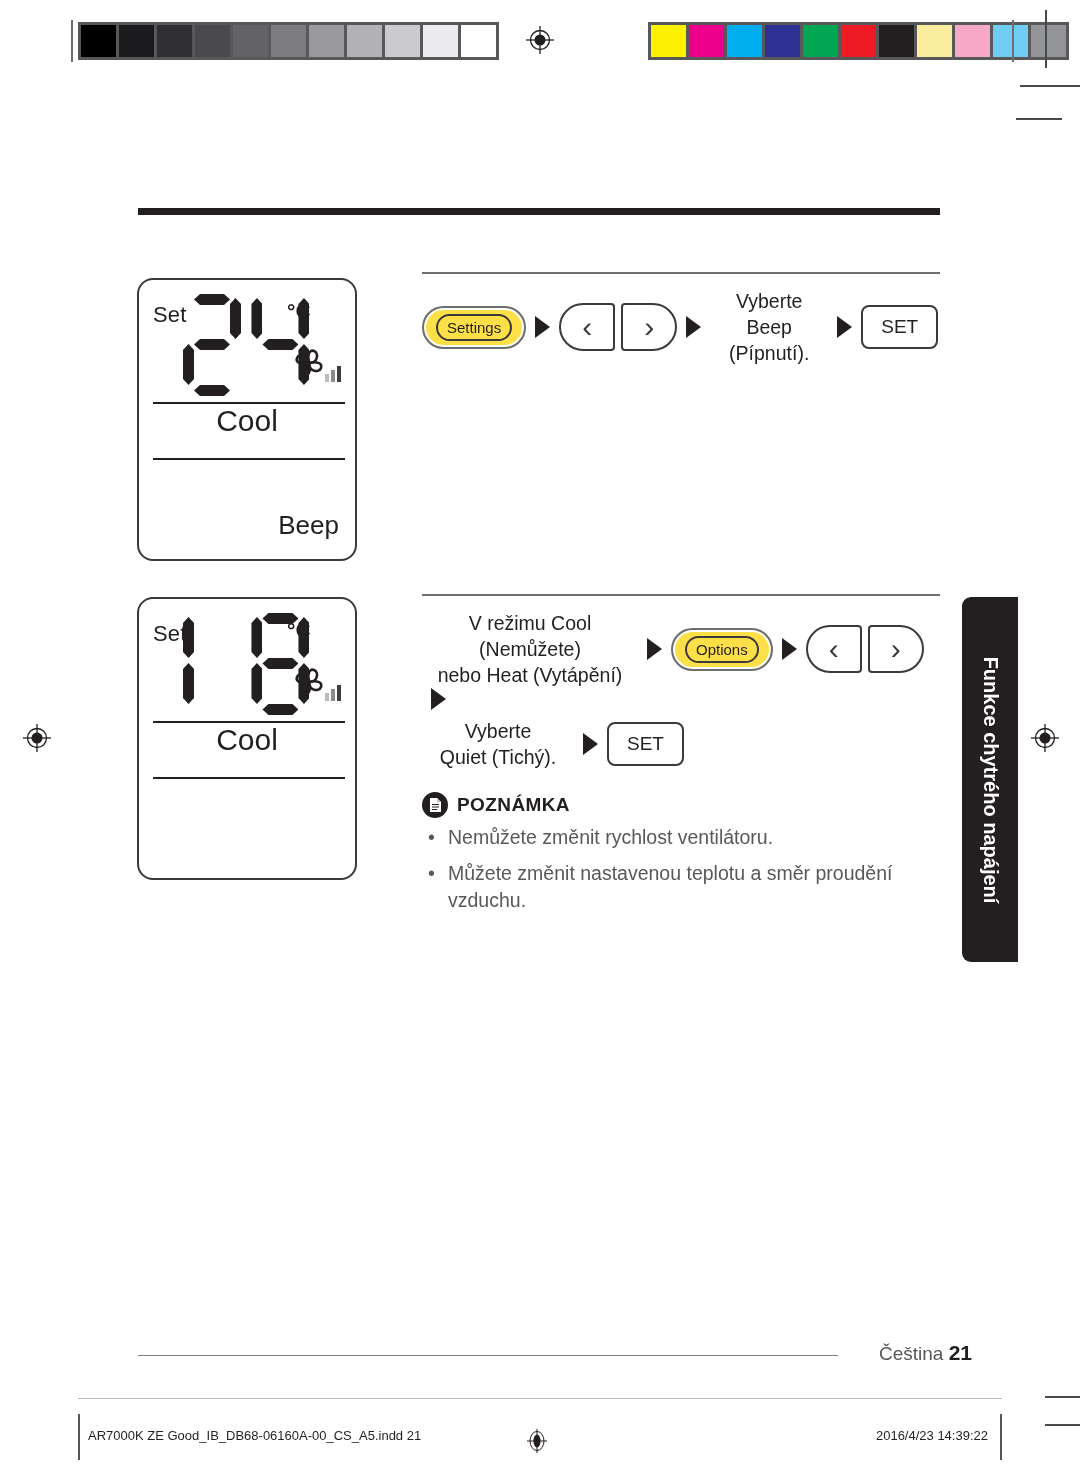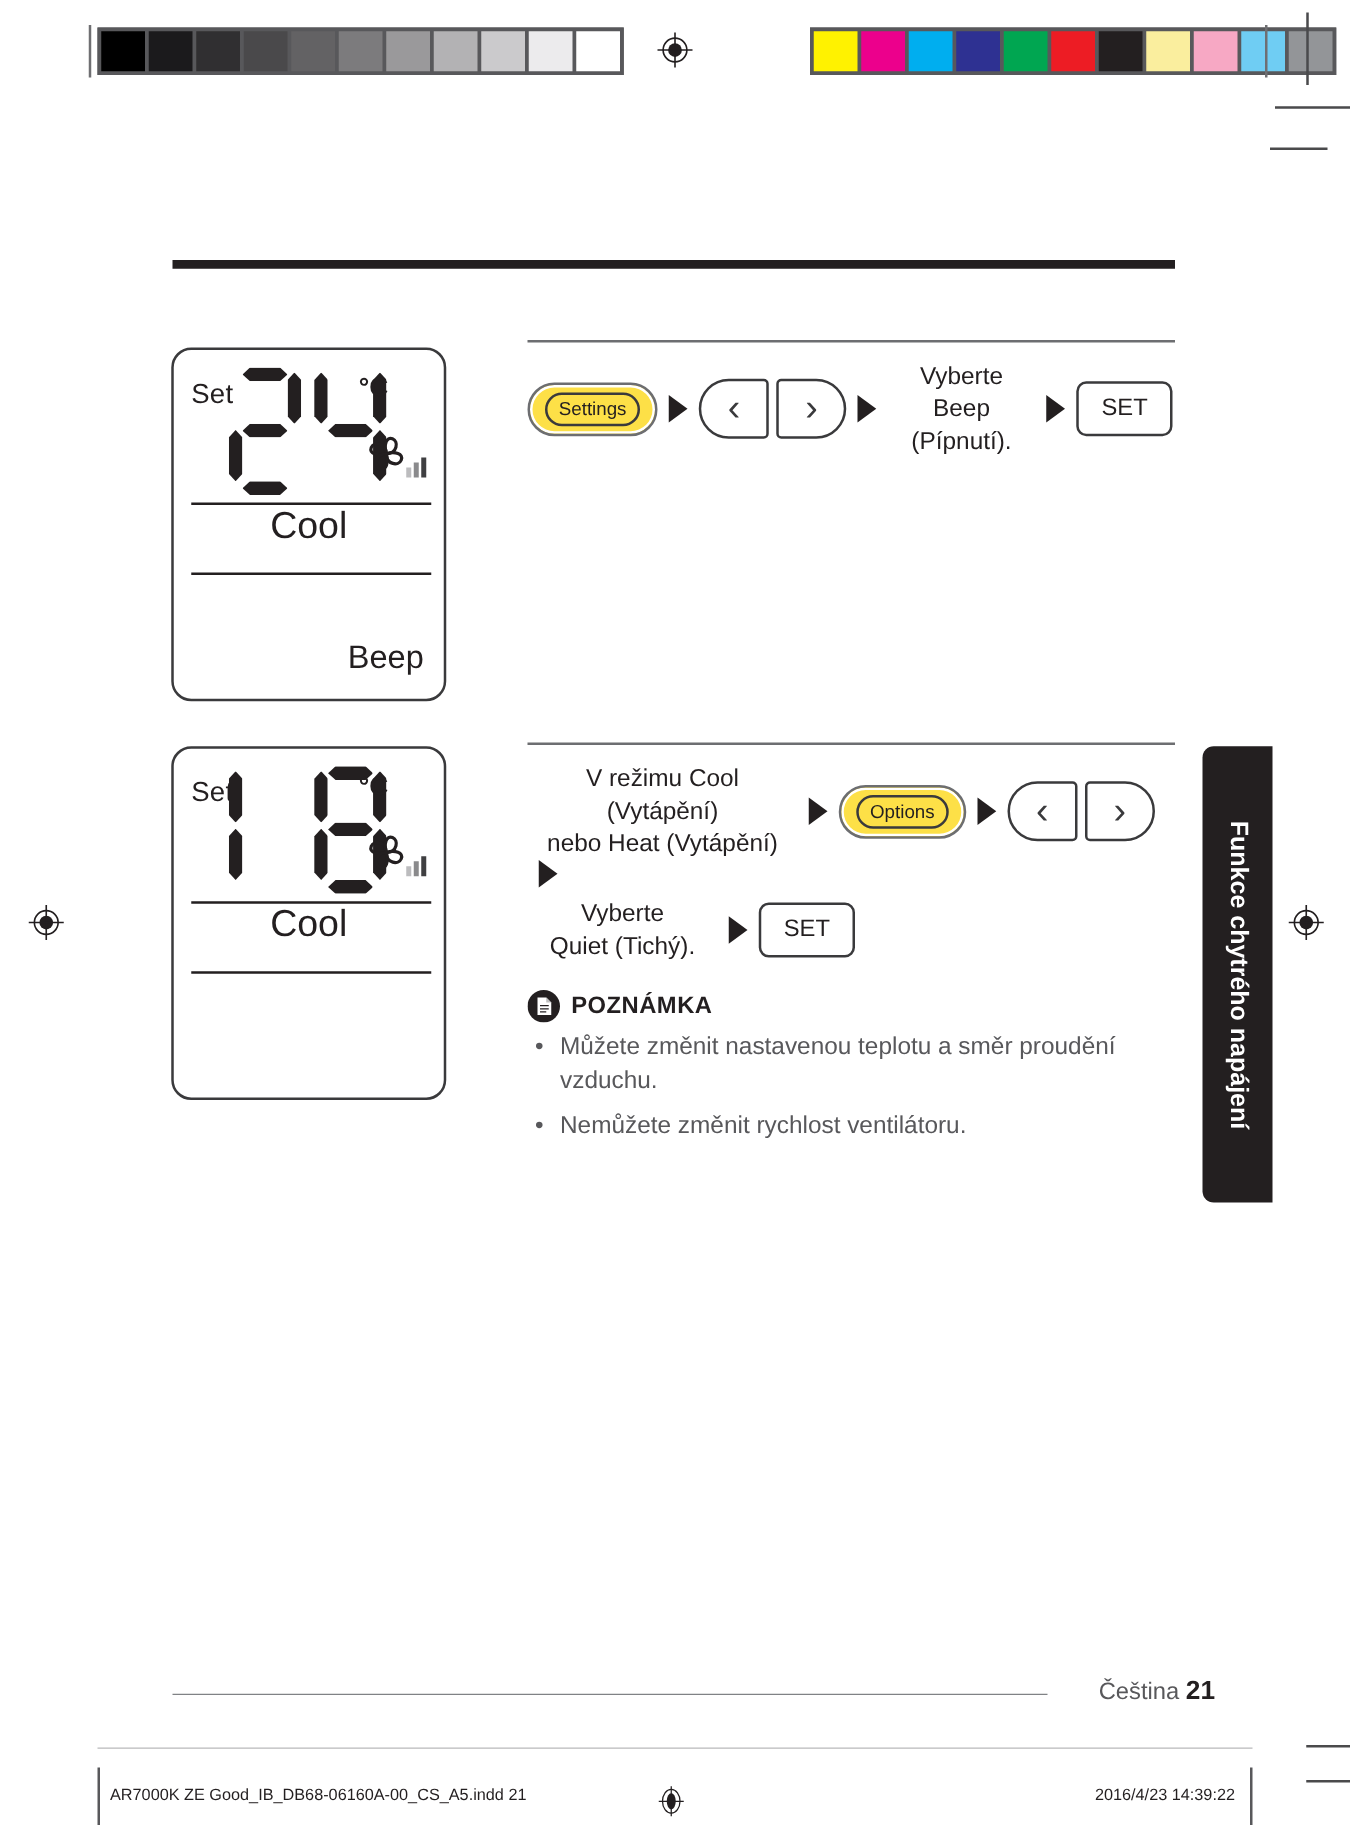--- a/index.html
+++ b/index.html
@@ -333,21 +333,21 @@
       <div class="tri"></div>
       <div class="btn-set">SET</div>
     </div>
   </div>
 
   <div class="col" style="top:594px;">
     <div class="sect-rule"></div>
 
     <div class="flow" style="margin-top:4px;">
       <div class="flow-txt" style="width:216px; text-align:center;">
-        <div>V režimu Cool (Vytápění)</div>
+        <div>V režimu Cool (Nemůžete)</div>
         <div>nebo Heat (Vytápění)</div>
       </div>
       <div class="tri"></div>
       <div class="btn-pill">
         <span class="inner">Options</span>
       </div>
       <div class="tri"></div>
       <div class="btn-arrow left">‹</div>
       <div class="btn-arrow right">›</div>
       <div class="tri"></div>
@@ -371,22 +371,22 @@
           <g stroke="#231f20" stroke-width="1">
             <line x1="10" y1="12.5" x2="17" y2="12.5"></line>
             <line x1="10" y1="15" x2="17" y2="15"></line>
             <line x1="10" y1="17.5" x2="15" y2="17.5"></line>
           </g>
         </svg>
       </span>
       <span class="note-title">POZNÁMKA</span>
     </div>
     <ul class="notes" id="note-list">
+        <li>Nemůžete změnit rychlost ventilátoru.</li>
         <li>Můžete změnit nastavenou teplotu a směr proudění vzduchu.</li>
-        <li>Nemůžete změnit rychlost ventilátoru.</li>
       </ul>
   </div>
 
   <div class="sidetab">
     <span>Funkce chytrého napájení</span>
   </div>
 
   <div class="pagenum-rule"></div>
   <div class="pagenum">
     <span>Čeština</span>

